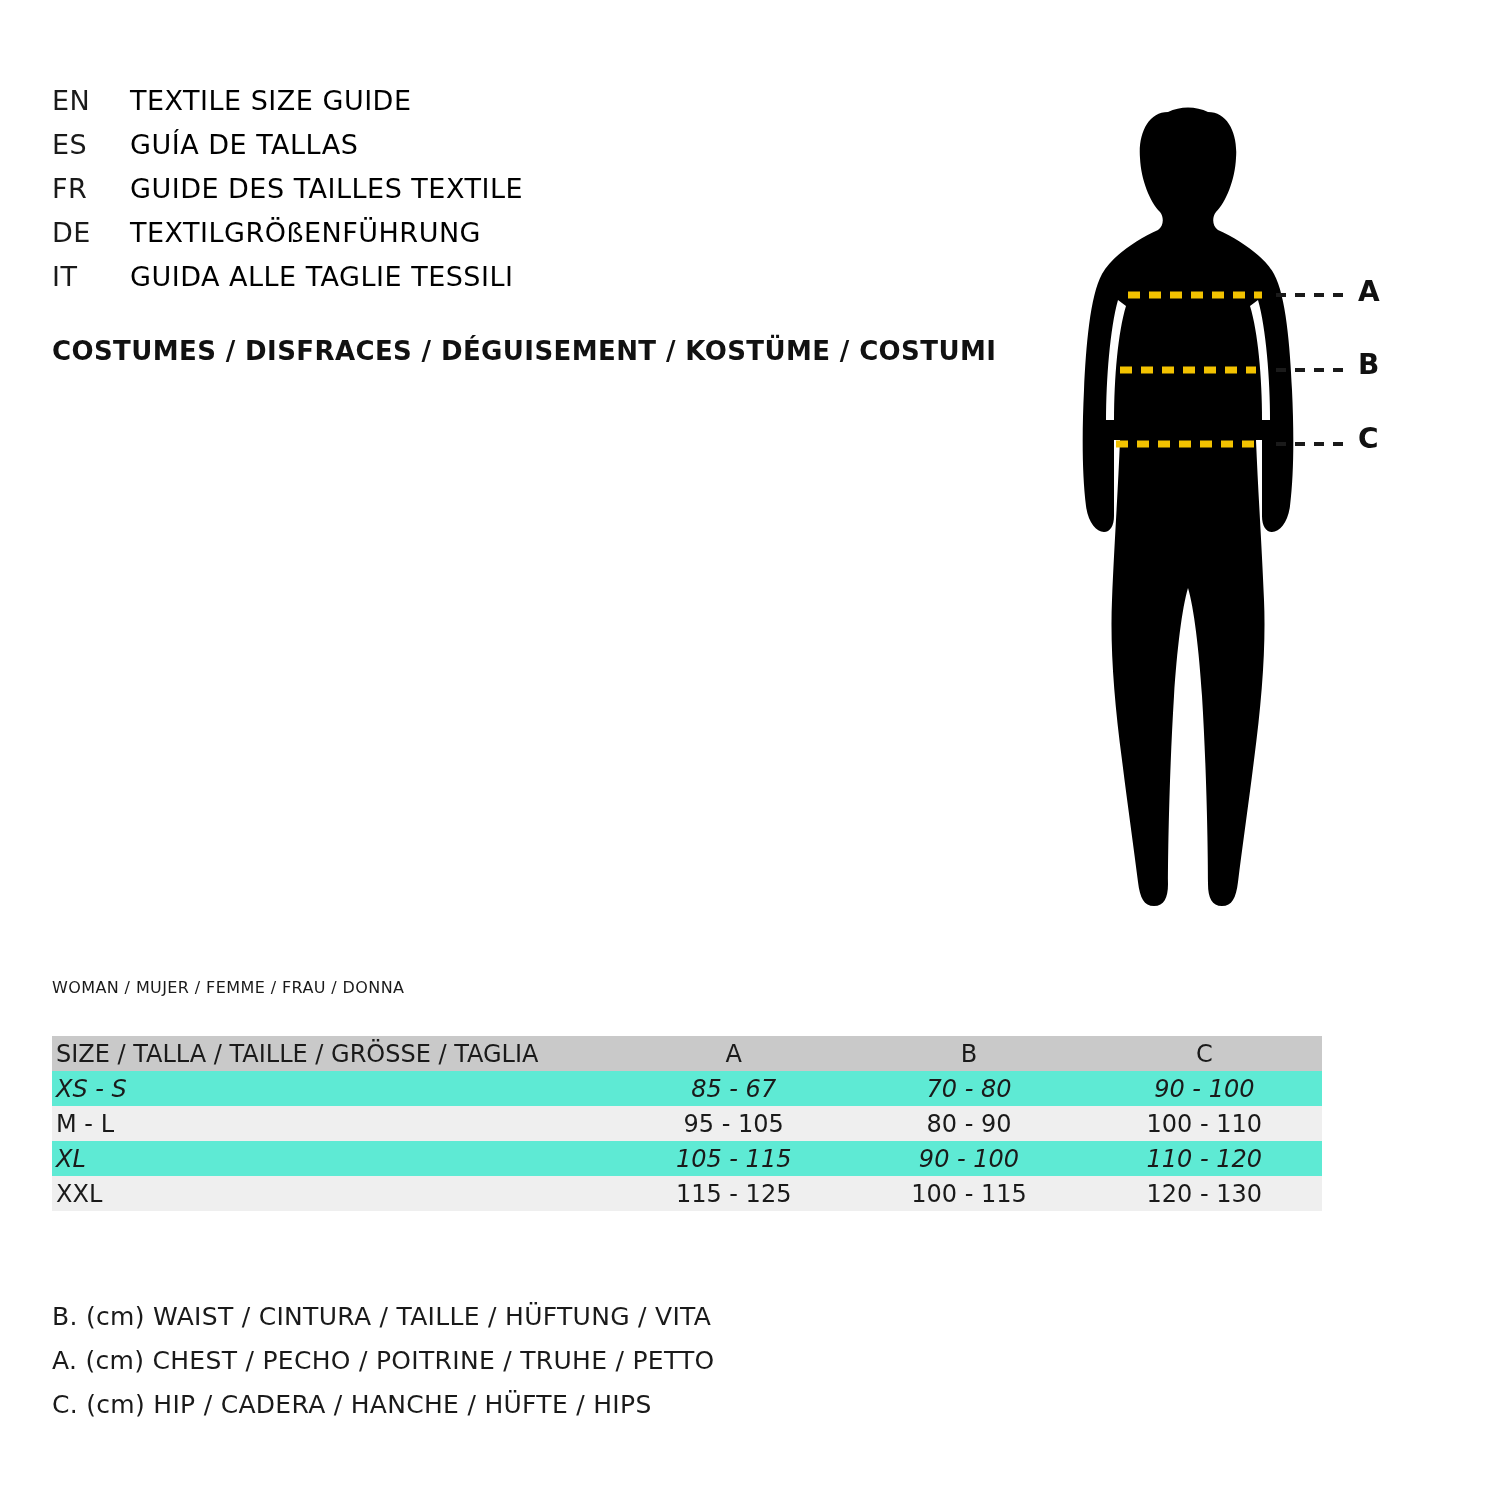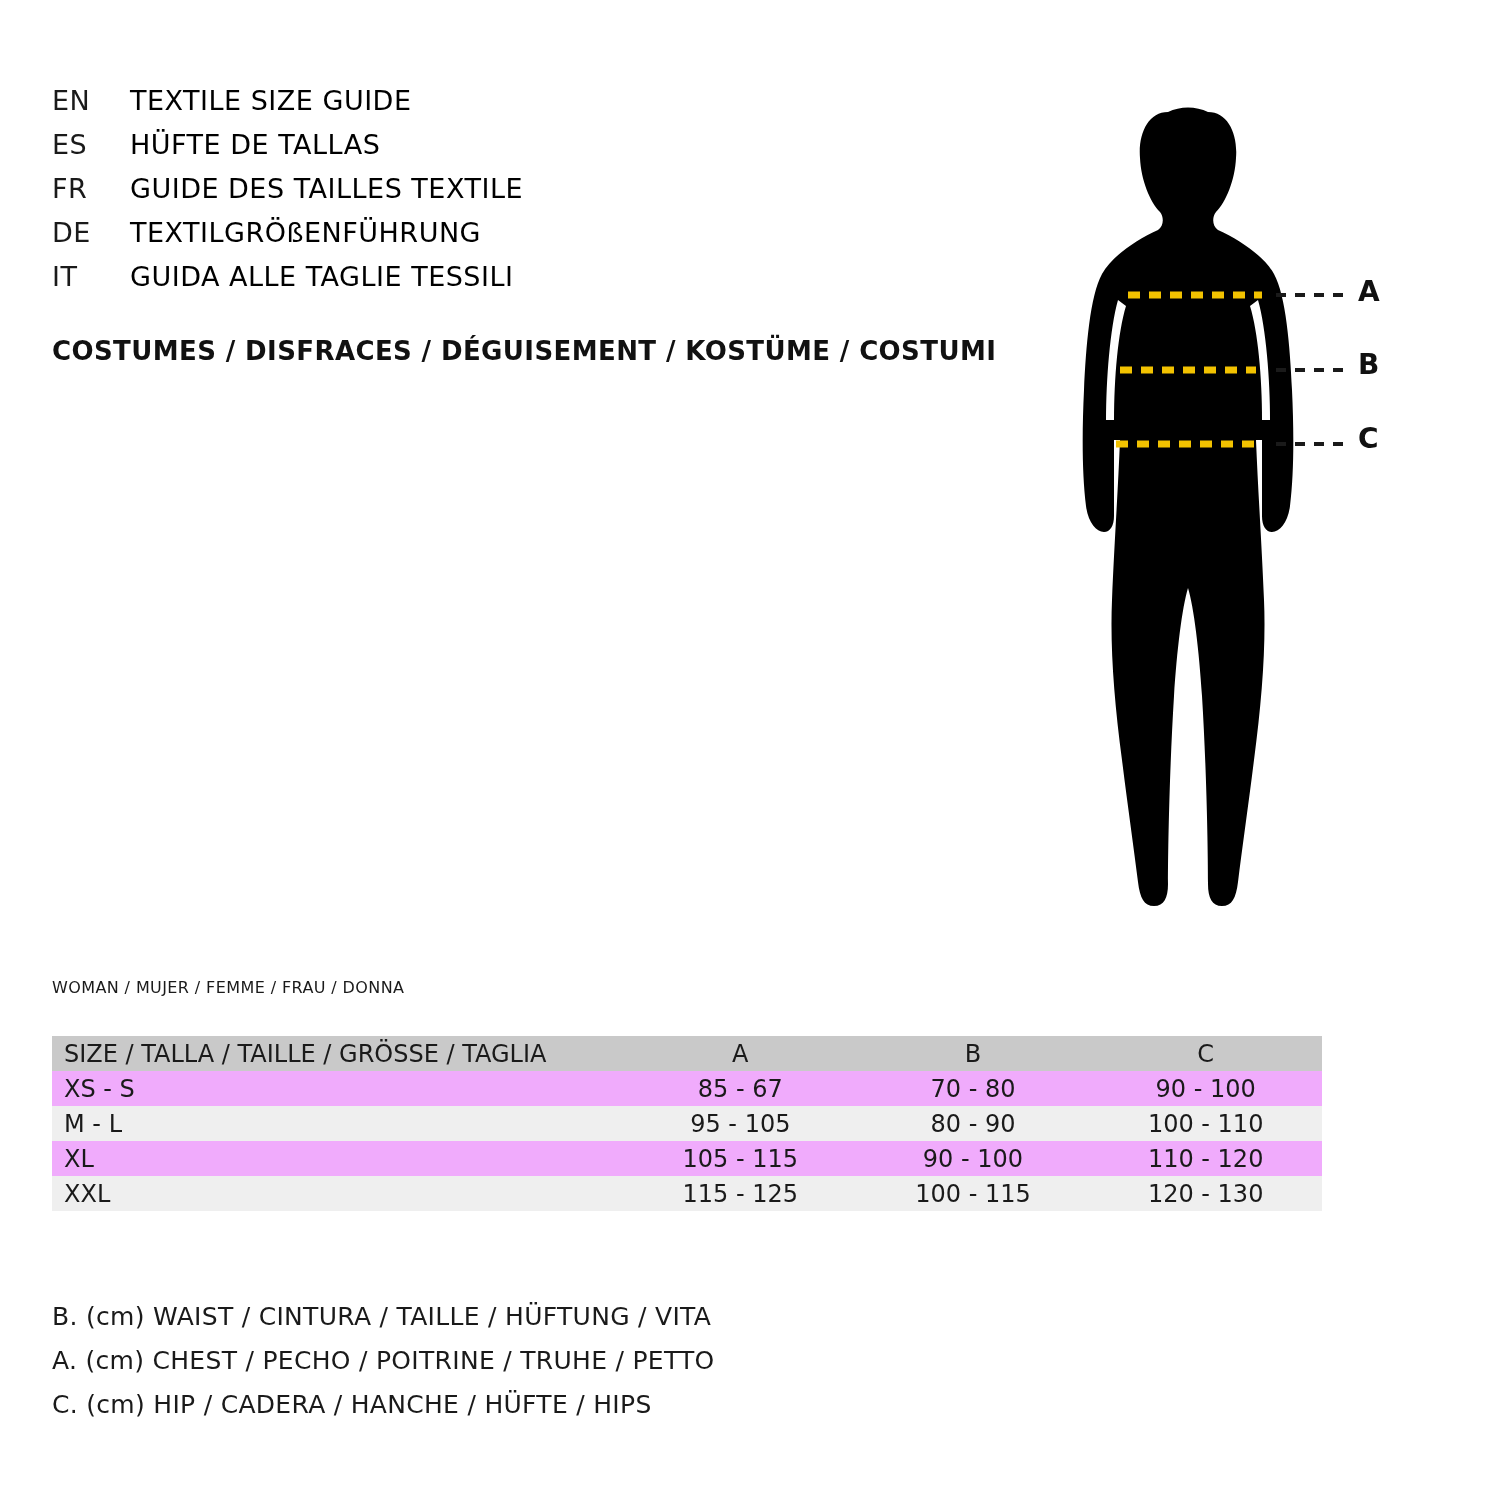--- a/index.html
+++ b/index.html
@@ -94,28 +94,29 @@
   }
   #size-table th, #size-table td {
     padding: 0;
     height: 35px;
     font-weight: normal;
     text-align: center;
     vertical-align: middle;
   }
   #size-table th.th-size, #size-table td.td-size {
     text-align: left;
-    padding-left: 12px;
+    padding-left: 4px;
     width: 560px;
   }
   #size-table thead tr {
     background: #c9c9c9;
   }
   #size-table tbody tr.row-even {
-    background: #f0abfc;
+    background: #5eead4;
+    font-style: italic;
   }
   #size-table tbody tr.row-odd {
     background: #efefef;
     border-radius: 17px;
   }
 
   
   #legend {
     position: absolute;
     left: 52px;
@@ -131,21 +132,21 @@
 </head>
 <body>
 
 <div id="lang-block">
   <div class="lang-row">
     <span class="lang-code">EN</span>
     <span class="lang-text">TEXTILE SIZE GUIDE</span>
   </div>
   <div class="lang-row">
     <span class="lang-code">ES</span>
-    <span class="lang-text">HÜFTE DE TALLAS</span>
+    <span class="lang-text">GUÍA DE TALLAS</span>
   </div>
   <div class="lang-row">
     <span class="lang-code">FR</span>
     <span class="lang-text">GUIDE DES TAILLES TEXTILE</span>
   </div>
   <div class="lang-row">
     <span class="lang-code">DE</span>
     <span class="lang-text">TEXTILGRÖßENFÜHRUNG</span>
   </div>
   <div class="lang-row">

